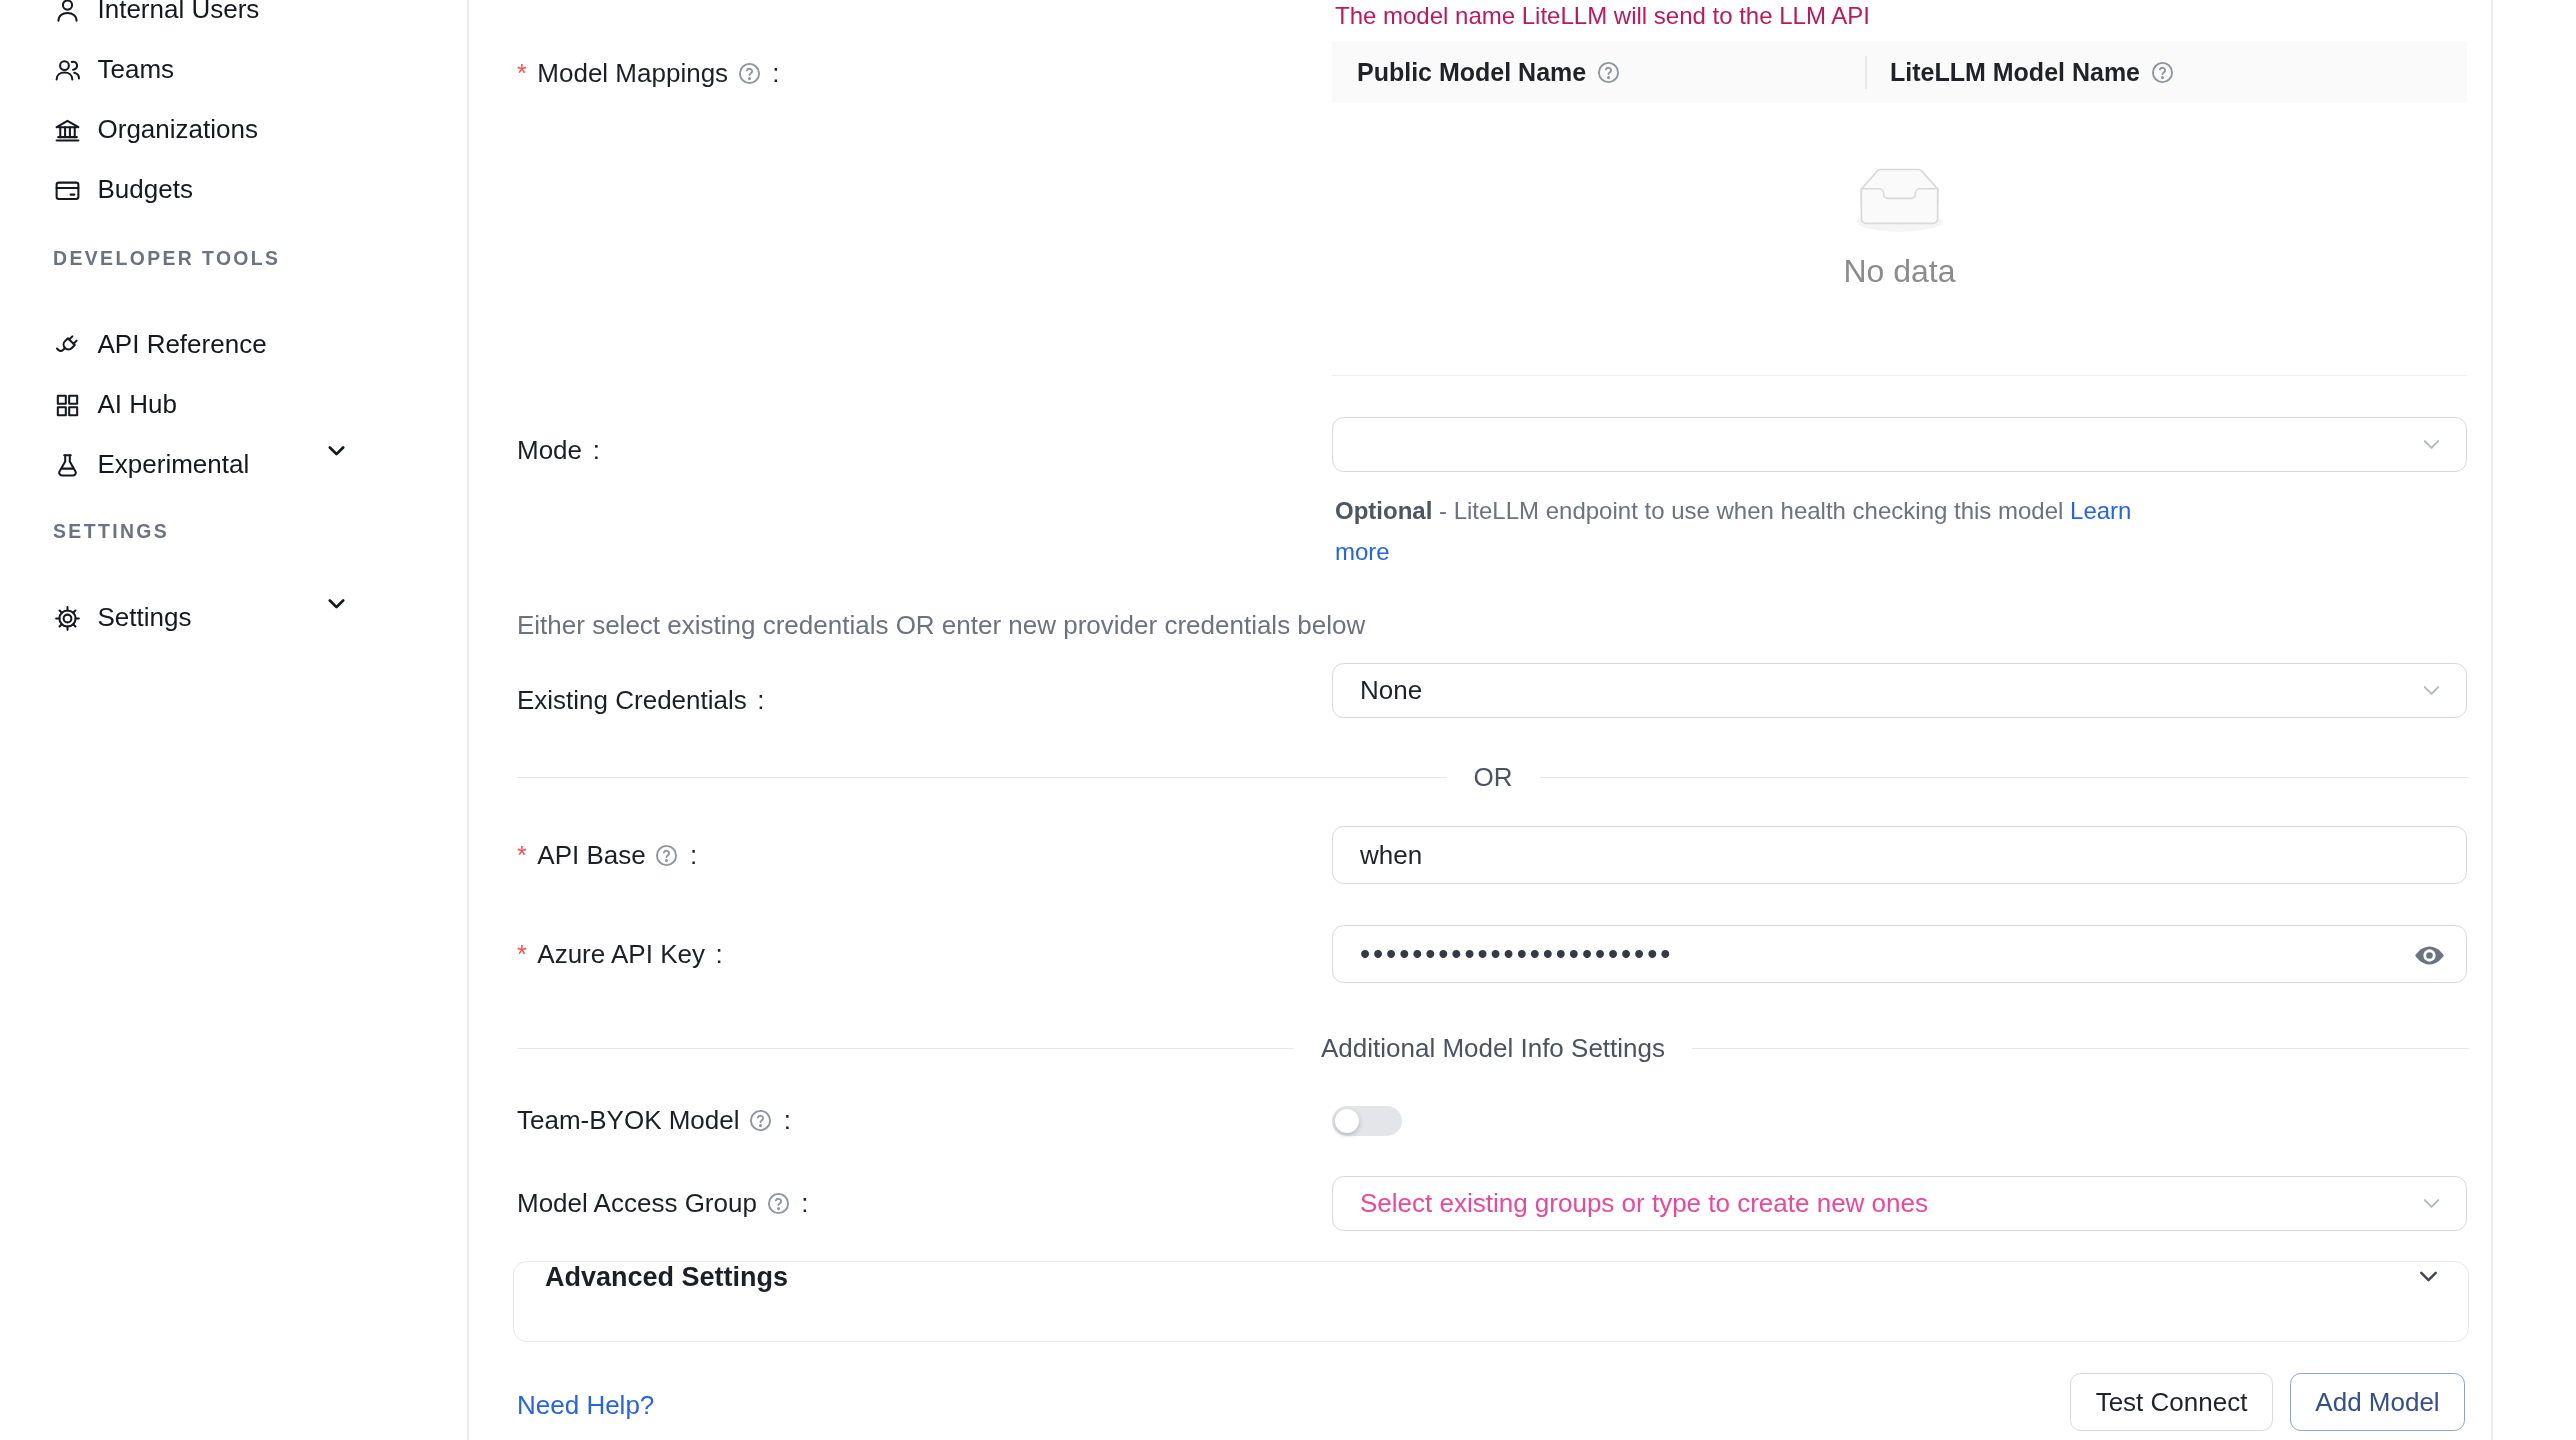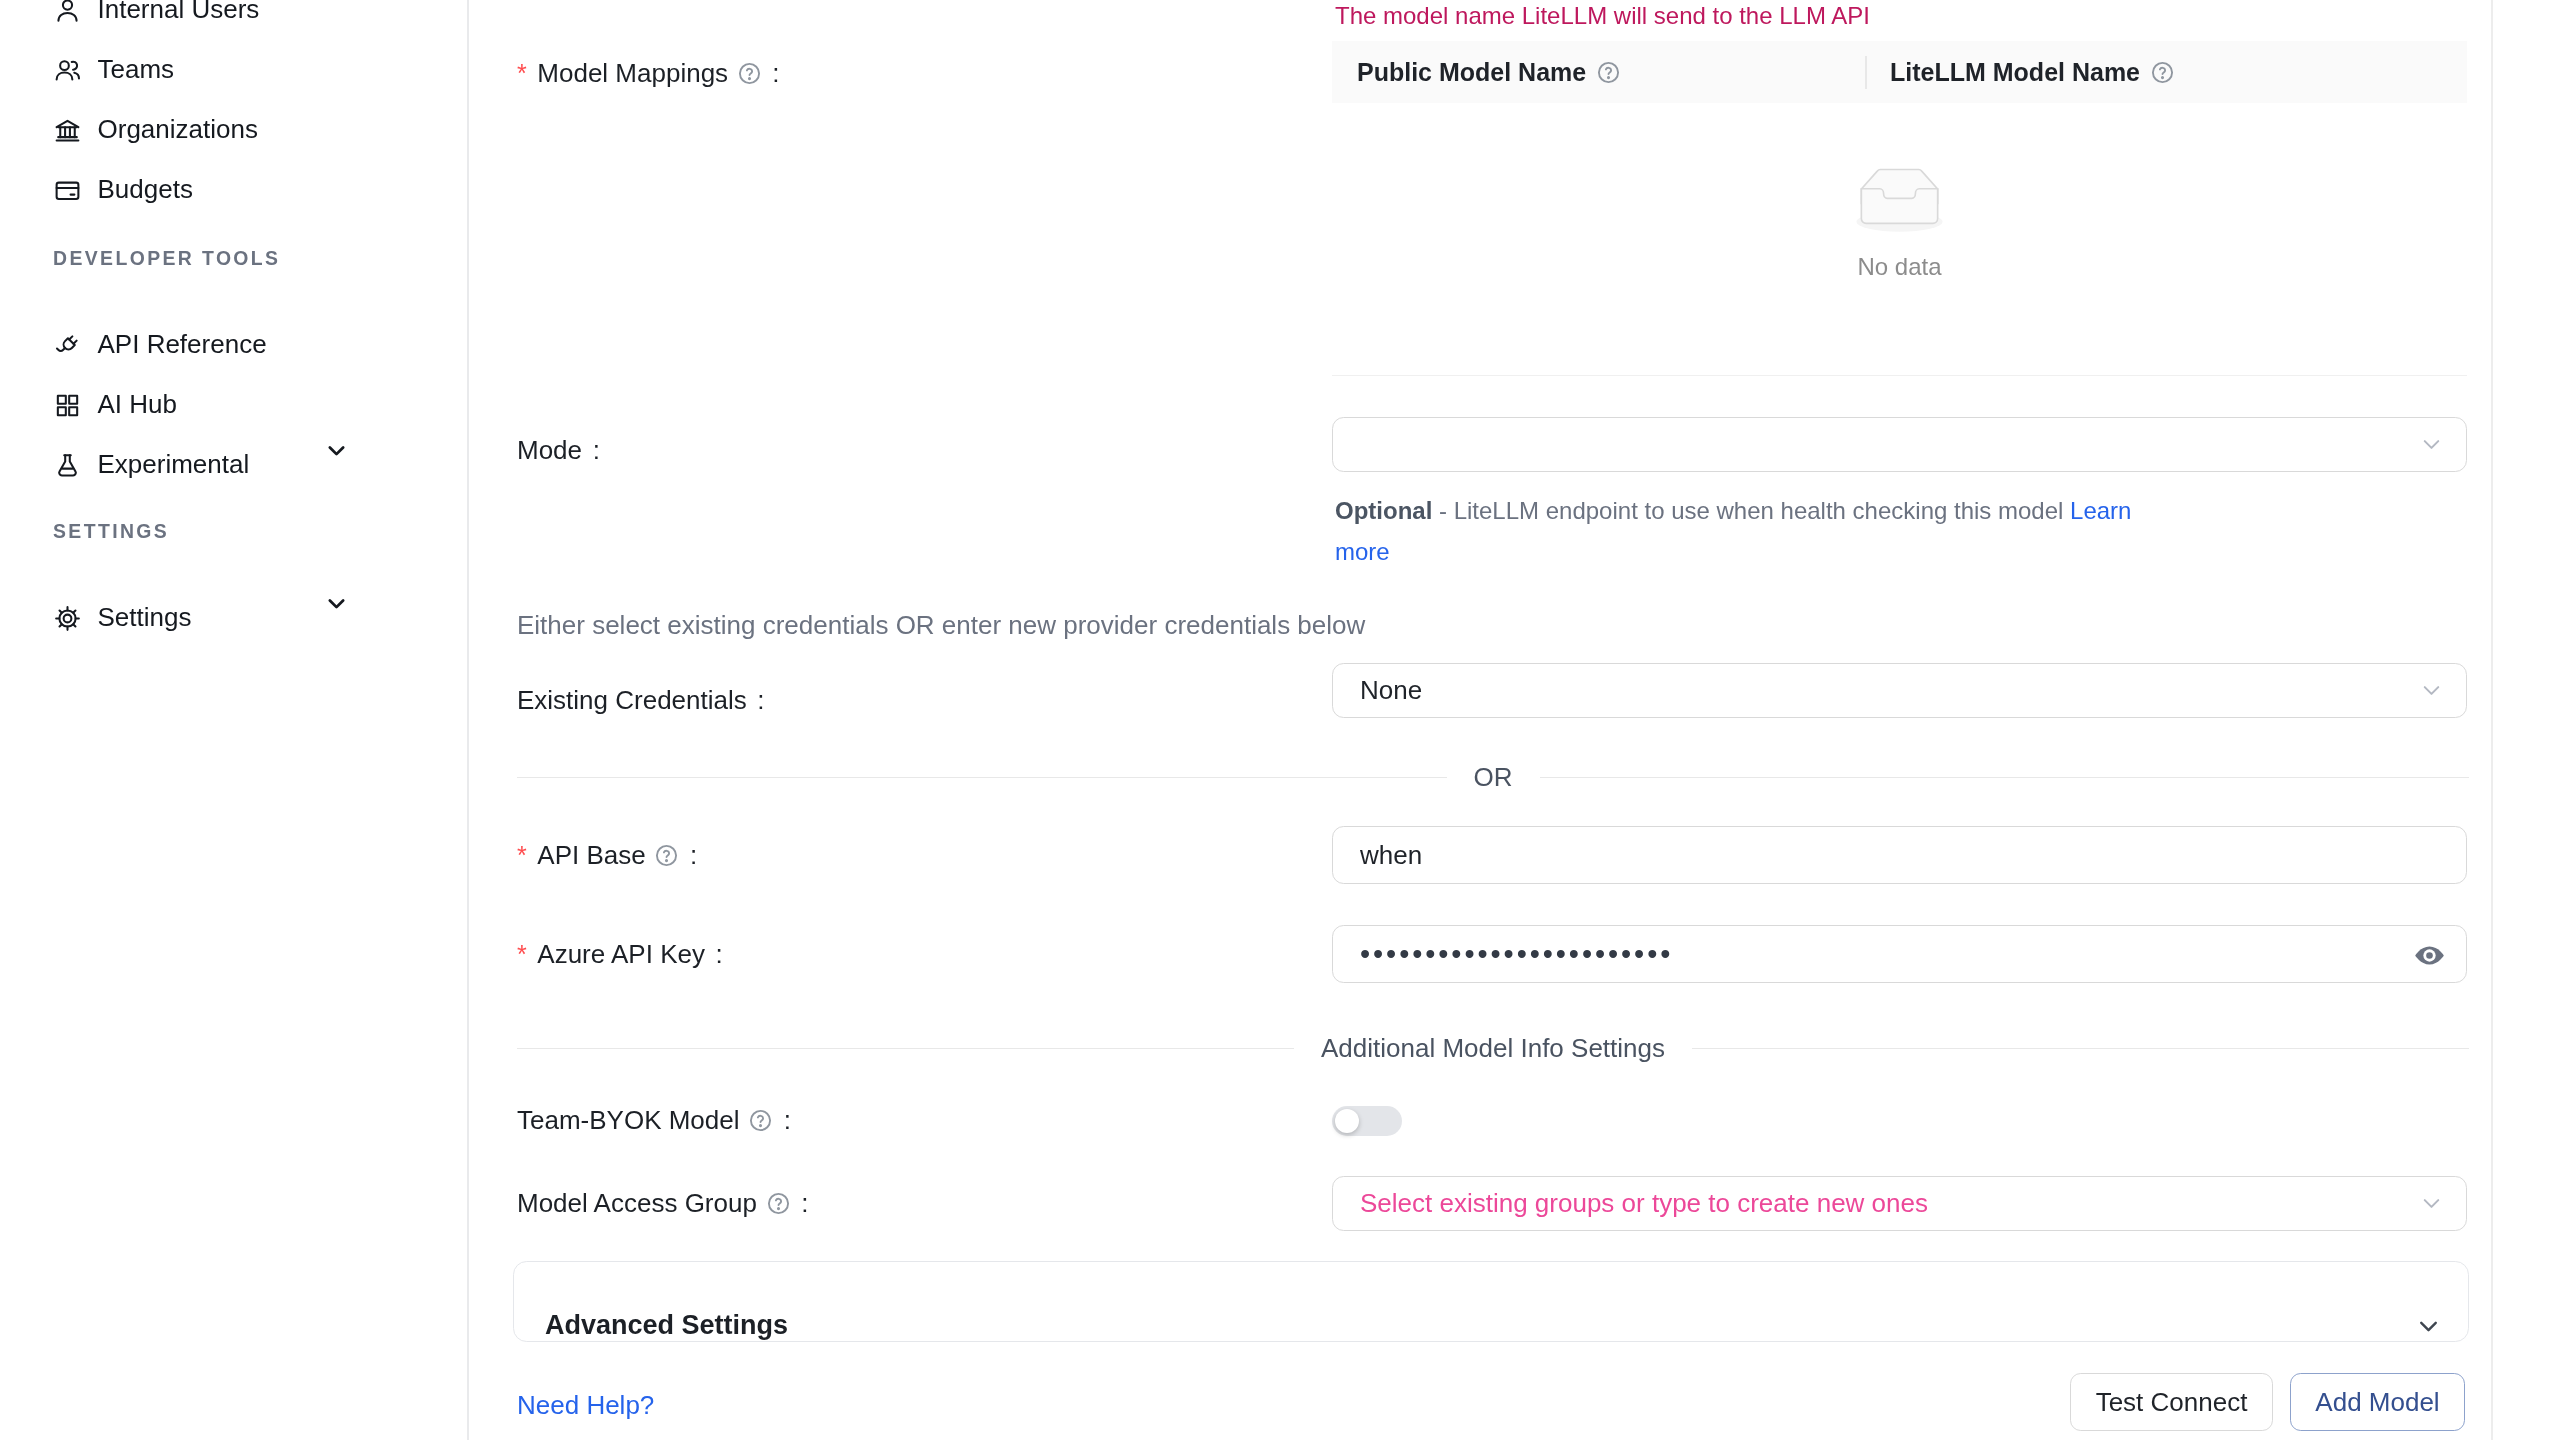--- a/index.html
+++ b/index.html
@@ -24,21 +24,21 @@
   .req { color:#ff4d4f; font-size:25px; margin-right:1.9px; }
   .qicon { width:25px; height:25px; display:inline-flex; }
   .colon { margin-left:1.9px; }
 
   .table { position:absolute; left:1332px; top:41px; width:1135px; height:335px; border-bottom:1.9px solid #f0f0f0; }
   .thead { position:absolute; left:0; top:0; width:1135px; height:62px; background:#fafafa; display:flex; align-items:center; }
   .th { display:flex; align-items:center; gap:9.7px; font-size:25px; font-weight:700; color:#1f2329; padding-left:25px; }
   .th1 { width:533px; }
   .col-divider { position:absolute; left:533px; top:14.5px; width:1.9px; height:33px; background:#e8e8e8; }
   .empty-wrap { position:absolute; left:0; top:126px; width:1135px; text-align:center; }
-  .empty-text { margin-top:13.6px; font-size:24px; color:#8c8c8c; }
+  .empty-text { margin-top:13.6px; font-size:32px; color:#8c8c8c; }
 
   .control { position:absolute; left:1332px; width:1135px; height:55px; background:#fff;
              border:1.9px solid #d9d9d9; border-radius:11.6px; display:flex; align-items:center;
              padding:0 27px; font-size:26px; color:#1f2329; cursor:pointer; }
   .control .sel-chevron { position:absolute; right:21px; width:27px; height:27px; color:#b3b8c2; }
   .placeholder { color:#ec4899; }
 
   .mode-hint { position:absolute; left:1335px; top:490px; font-size:24px; color:#6b7280; line-height:41px; }
   .mode-hint b { color:#4b5563; }
   .link { color:#2563eb; cursor:pointer; }
@@ -49,21 +49,21 @@
   .divider .line { height:1.9px; background:#e8e8e8; flex:1; }
   .divider .dtext { font-size:26px; color:#4a5361; padding:0 27px; white-space:nowrap; }
 
   .toggle { position:absolute; left:1332px; top:1106px; width:70px; height:30px; border-radius:15.5px;
             background:#e3e5e9; cursor:pointer; }
   .toggle .knob { position:absolute; left:2.9px; top:2.9px; width:24px; height:24px; border-radius:50%;
                   background:#fff; box-shadow:0 1.9px 4.8px rgba(0,0,0,0.22); }
 
   .adv-panel { position:absolute; left:513px; top:1261px; width:1956px; height:81px;
                border:1.9px solid #e5e7eb; border-radius:13.6px; background:#fff; display:flex;
-               align-items:flex-end; padding:0 31px; cursor:pointer; }
+               align-items:flex-start; padding:0 31px; cursor:pointer; }
   .adv-title { font-size:27px; font-weight:700; color:#1c2026; }
   .adv-chevron { position:absolute; right:25px; width:29px; height:29px; color:#3f4650; }
 
   .help-link { position:absolute; left:517px; top:1390px; font-size:26px; color:#2563eb; cursor:pointer; }
   .btn { position:absolute; top:1373px; height:58px; border-radius:10.7px; background:#fff;
          display:flex; align-items:center; justify-content:center; font-size:26px; cursor:pointer; }
   .btn-test { left:2070px; width:203px; border:1.9px solid #d9d9d9; color:#1f2329; }
   .btn-add  { left:2290px; width:175px; border:1.9px solid #8da2cc; color:#344f8f; }
 
   .eye-btn { position:absolute; right:19.4px; top:11.6px; width:35px; height:35px; display:flex;

